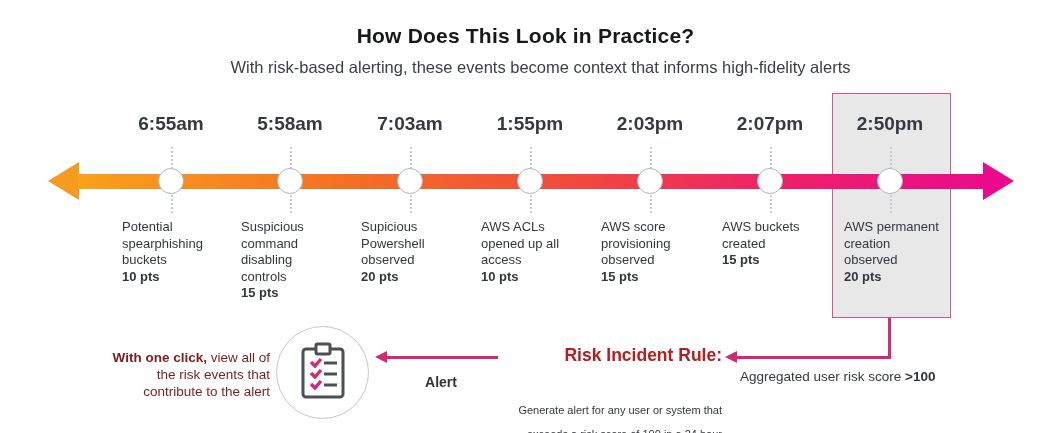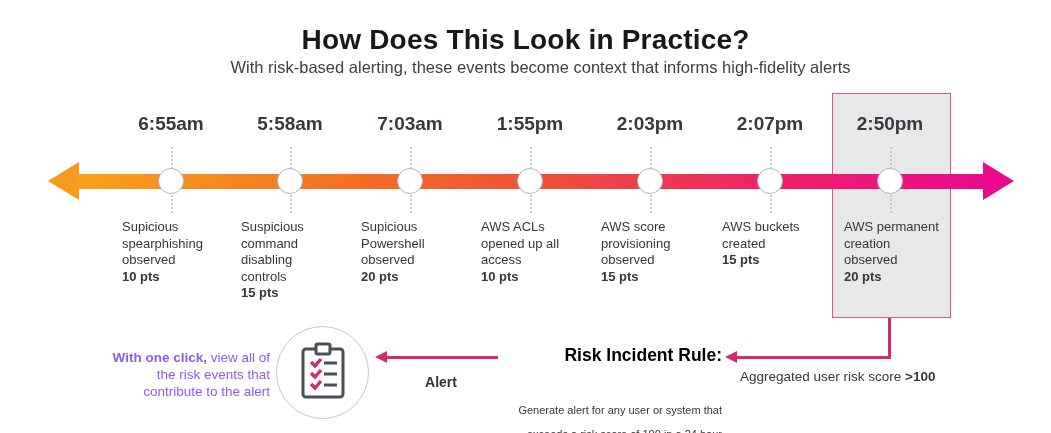--- a/index.html
+++ b/index.html
@@ -8,21 +8,21 @@
   .canvas {
     position: relative;
     width: 1051px;
     height: 433px;
     background: #ffffff;
     overflow: hidden;
   }
   
   .title {
     position: absolute; top: 24px; left: 0; width: 1051px;
-    text-align: center; font-size: 28px; font-weight: 700; color: #17181a;
+    text-align: center; font-size: 21px; font-weight: 700; color: #17181a;
     letter-spacing: .2px;
   }
   .subtitle {
     position: absolute; top: 58px; left: 0; width: 1051px;
     text-align: center; font-size: 16.5px; font-weight: 400; color: #3a3f43; padding-left: 30px;
   }
   
   .highlight-box {
     position: absolute; left: 832px; top: 93px; width: 119px; height: 225px;
     background: #e8e8e9; border-left: 1.5px solid #d9538c; border-right: 1.5px solid #d9538c;
@@ -61,21 +61,21 @@
   }
   
   .event-col {
     position: absolute; top: 219px; width: 98px;
     font-size: 13px; line-height: 16.5px; color: #33373c; z-index: 3;
   }
   .event-col .pts { font-weight: 700; }
   
   .one-click {
     position: absolute; left: 94px; top: 349px; width: 176px;
-    text-align: right; font-size: 13.5px; line-height: 17px; color: #8b5cf6;
+    text-align: right; font-size: 13.5px; line-height: 17px; color: #7f1d1d;
   }
   .one-click b { font-weight: 700; }
   .alert-circle {
     position: absolute; left: 276px; top: 326px; width: 93px; height: 93px;
     border: 1.5px solid #c3c8cd; border-radius: 50%;
     display: flex; align-items: center; justify-content: center;
     background: #ffffff;
   }
   .alert-arrow-line {
     position: absolute; left: 385px; top: 356px; width: 113px; height: 2.5px;
@@ -87,21 +87,21 @@
     border-right: 12px solid #d32a74;
   }
   .alert-label {
     position: absolute; left: 405px; top: 374px; width: 72px;
     text-align: center; font-size: 14px; font-weight: 700; color: #2e3338;
   }
   .rule-block {
     position: absolute; left: 505px; top: 345px; width: 217px;
     text-align: right; color: #33373c;
   }
-  .rule-title { font-size: 17.5px; font-weight: 700; color: #000000; margin-bottom: 3px; }
+  .rule-title { font-size: 17.5px; font-weight: 700; color: #b91c1c; margin-bottom: 3px; }
   .rule-body { font-size: 11px; line-height: 24px; margin-top: 32px; }
   .elbow-v {
     position: absolute; left: 888px; top: 318px; width: 2.5px; height: 40px;
     background: #d32a74;
   }
   .elbow-h {
     position: absolute; left: 736px; top: 356px; width: 154.5px; height: 2.5px;
     background: #d32a74;
   }
   .elbow-head {
@@ -146,21 +146,21 @@
   <div class="tl-arrow-right"></div>
   <div class="tl-dot" style="left:171px"></div>
   <div class="tl-dot" style="left:290px"></div>
   <div class="tl-dot" style="left:410px"></div>
   <div class="tl-dot" style="left:530px"></div>
   <div class="tl-dot" style="left:650px"></div>
   <div class="tl-dot" style="left:770px"></div>
   <div class="tl-dot" style="left:890px"></div>
 
   <div class="event-col" style="left:122px">
-    <div>Supicious spearphishing observed</div>
+    <div>Potential spearphishing buckets</div>
     <div class="pts">10 pts</div>
   </div>
   <div class="event-col" style="left:241px">
     <div>Suspicious command disabling controls</div>
     <div class="pts">15 pts</div>
   </div>
   <div class="event-col" style="left:361px">
     <div>Supicious Powershell observed</div>
     <div class="pts">20 pts</div>
   </div>

